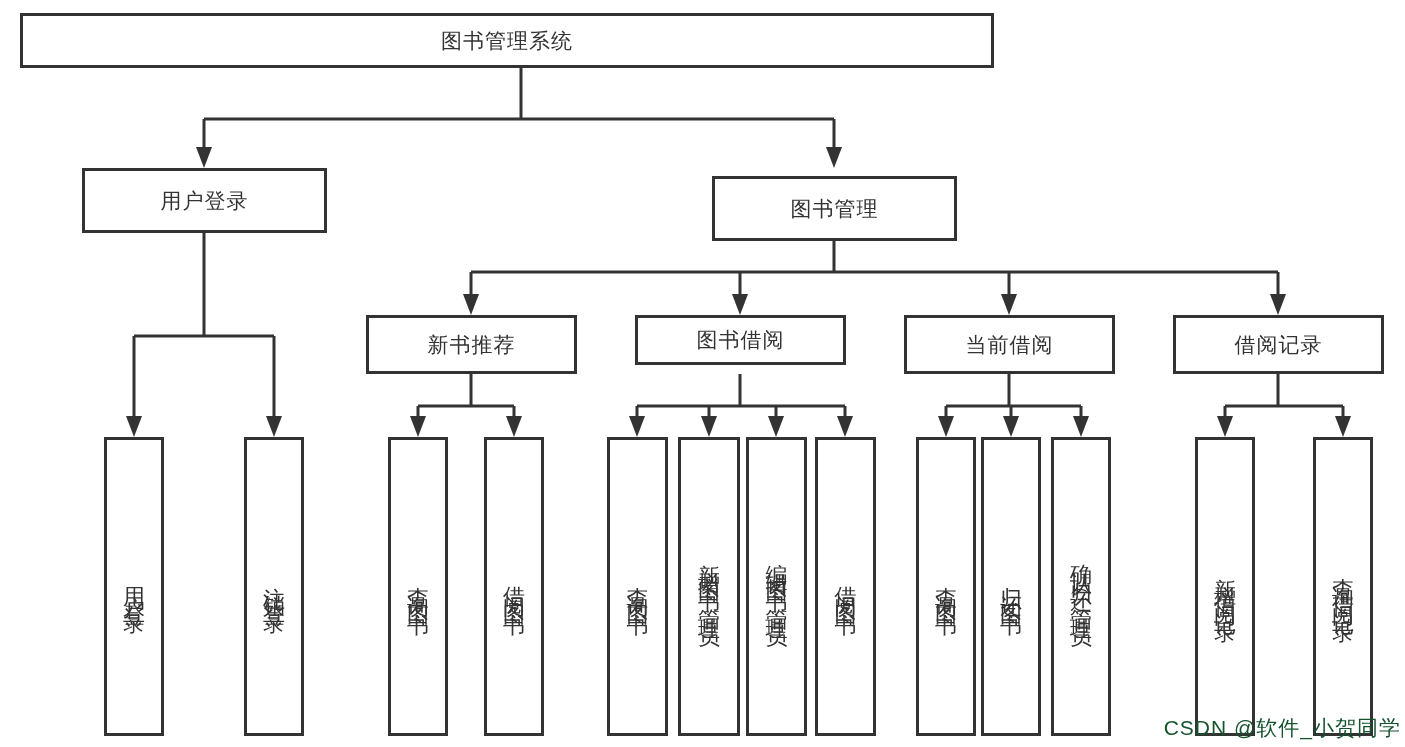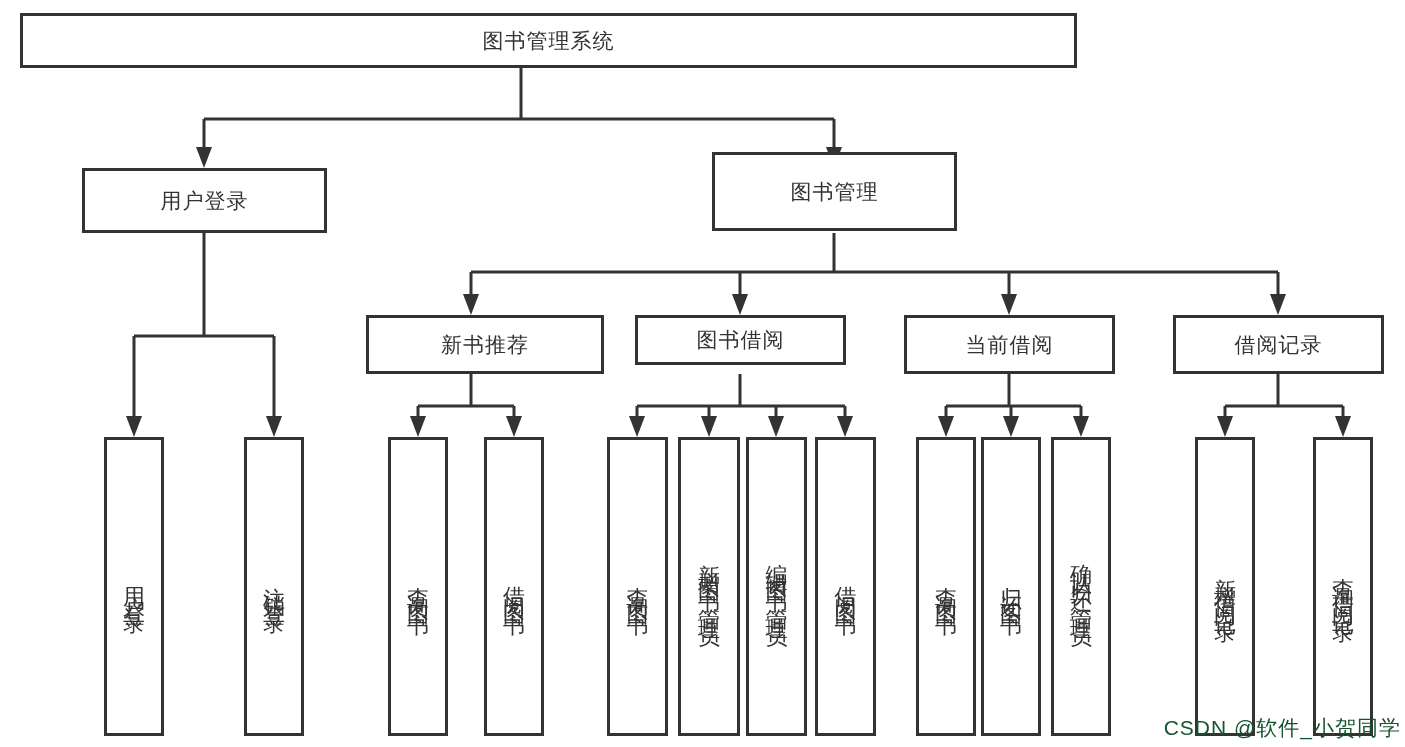--- a/index.html
+++ b/index.html
@@ -48,32 +48,32 @@
     <polygon points="837,416 853,416 845,437" fill="#333333"></polygon>
     <path d="M1009 374 V406 M946 406 H1081 M946 406 V419 M1011 406 V419 M1081 406 V419" stroke="#333333" stroke-width="3" fill="none"></path>
     <polygon points="938,416 954,416 946,437" fill="#333333"></polygon>
     <polygon points="1003,416 1019,416 1011,437" fill="#333333"></polygon>
     <polygon points="1073,416 1089,416 1081,437" fill="#333333"></polygon>
     <path d="M1278 374 V406 M1225 406 H1343 M1225 406 V419 M1343 406 V419" stroke="#333333" stroke-width="3" fill="none"></path>
     <polygon points="1217,416 1233,416 1225,437" fill="#333333"></polygon>
     <polygon points="1335,416 1351,416 1343,437" fill="#333333"></polygon>
   </svg>
 
-<div class="box h" style="left:20px;top:13px;width:1057px;height:55px;">
+<div class="box h" style="left:20px;top:13px;width:974px;height:55px;">
   <span>图书管理系统</span>
 </div>
 
 <div class="box h" style="left:82px;top:168px;width:245px;height:65px;">
   <span>用户登录</span>
 </div>
-<div class="box h" style="left:712px;top:152px;width:245px;height:79px;">
+<div class="box h" style="left:712px;top:176px;width:245px;height:65px;">
   <span>图书管理</span>
 </div>
 
-<div class="box h" style="left:366px;top:315px;width:238px;height:59px;">
+<div class="box h" style="left:366px;top:315px;width:211px;height:59px;">
   <span>新书推荐</span>
 </div>
 <div class="box h" style="left:635px;top:315px;width:211px;height:50px;">
   <span>图书借阅</span>
 </div>
 <div class="box h" style="left:904px;top:315px;width:211px;height:59px;">
   <span>当前借阅</span>
 </div>
 <div class="box h" style="left:1173px;top:315px;width:211px;height:59px;">
   <span>借阅记录</span>

